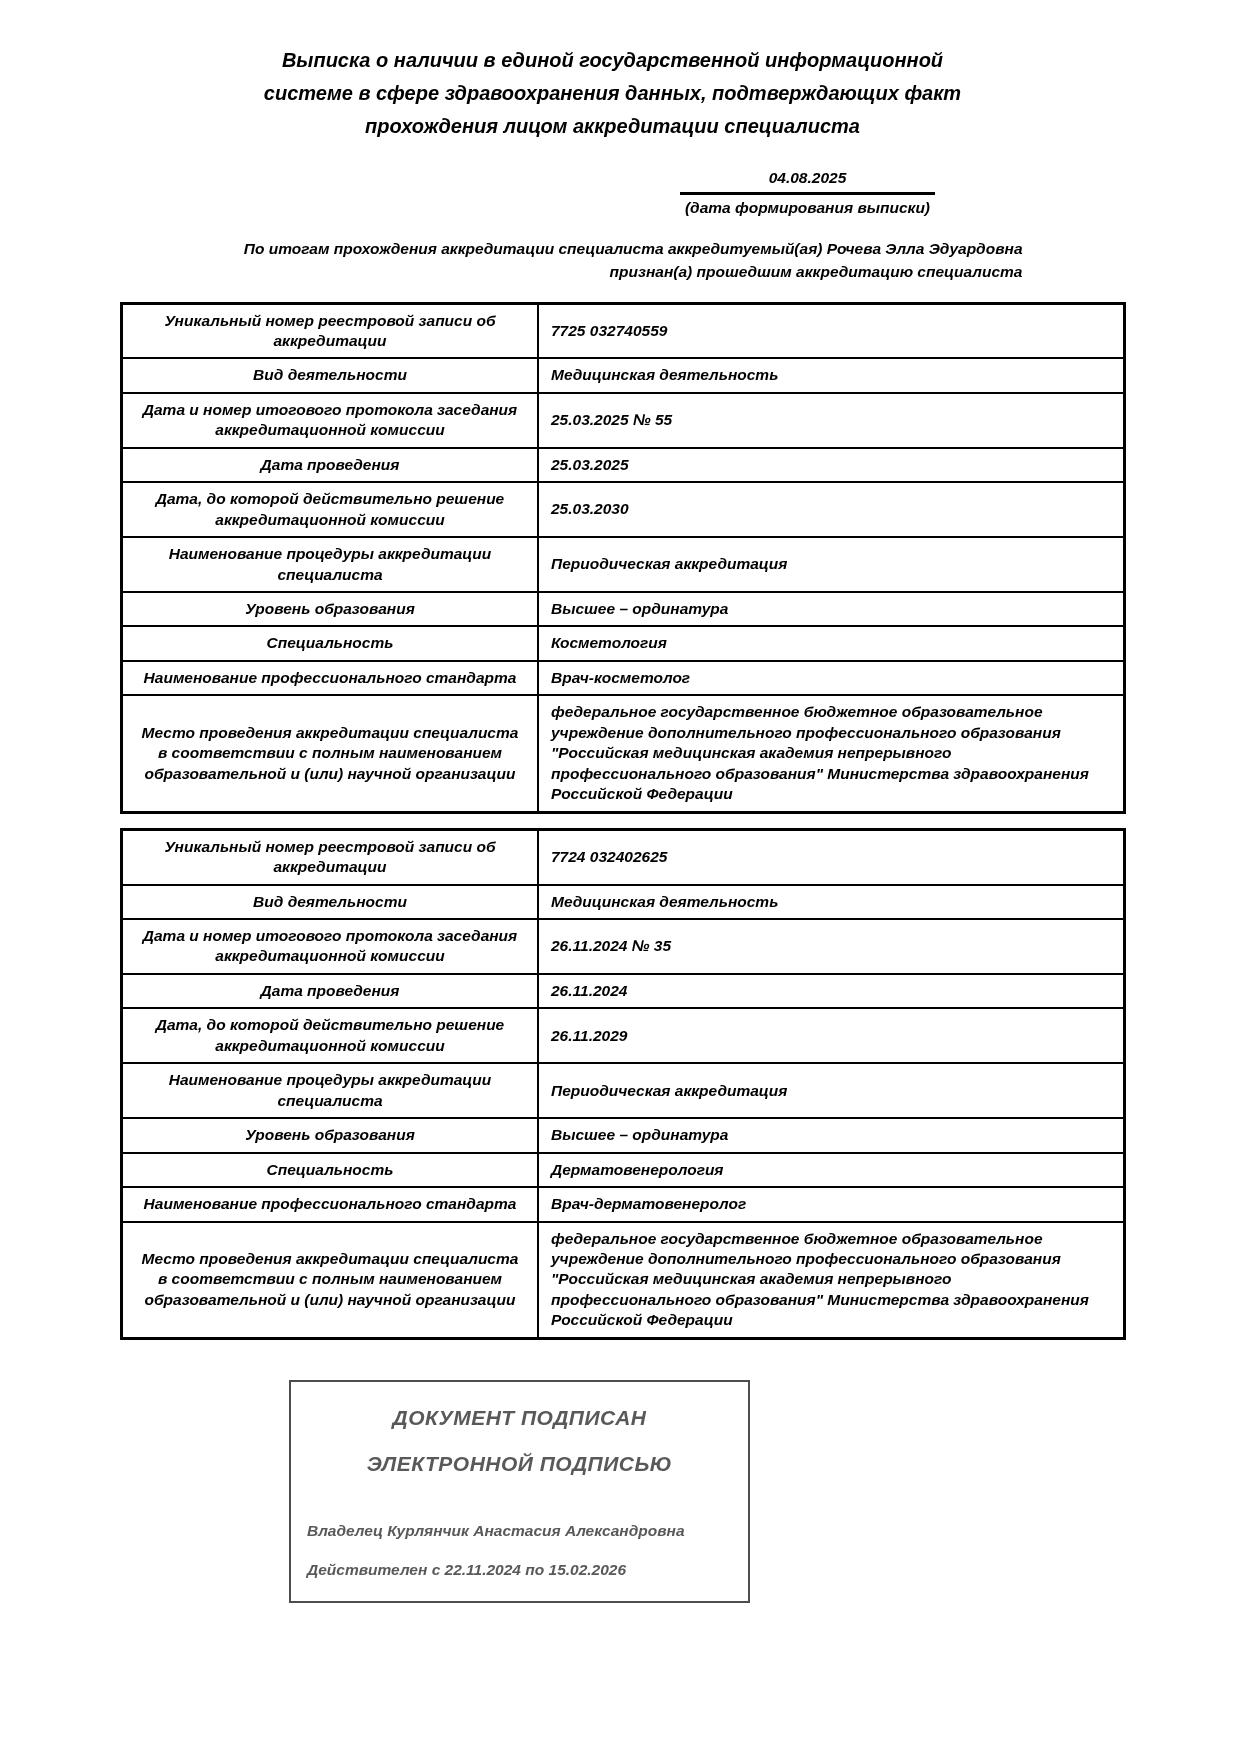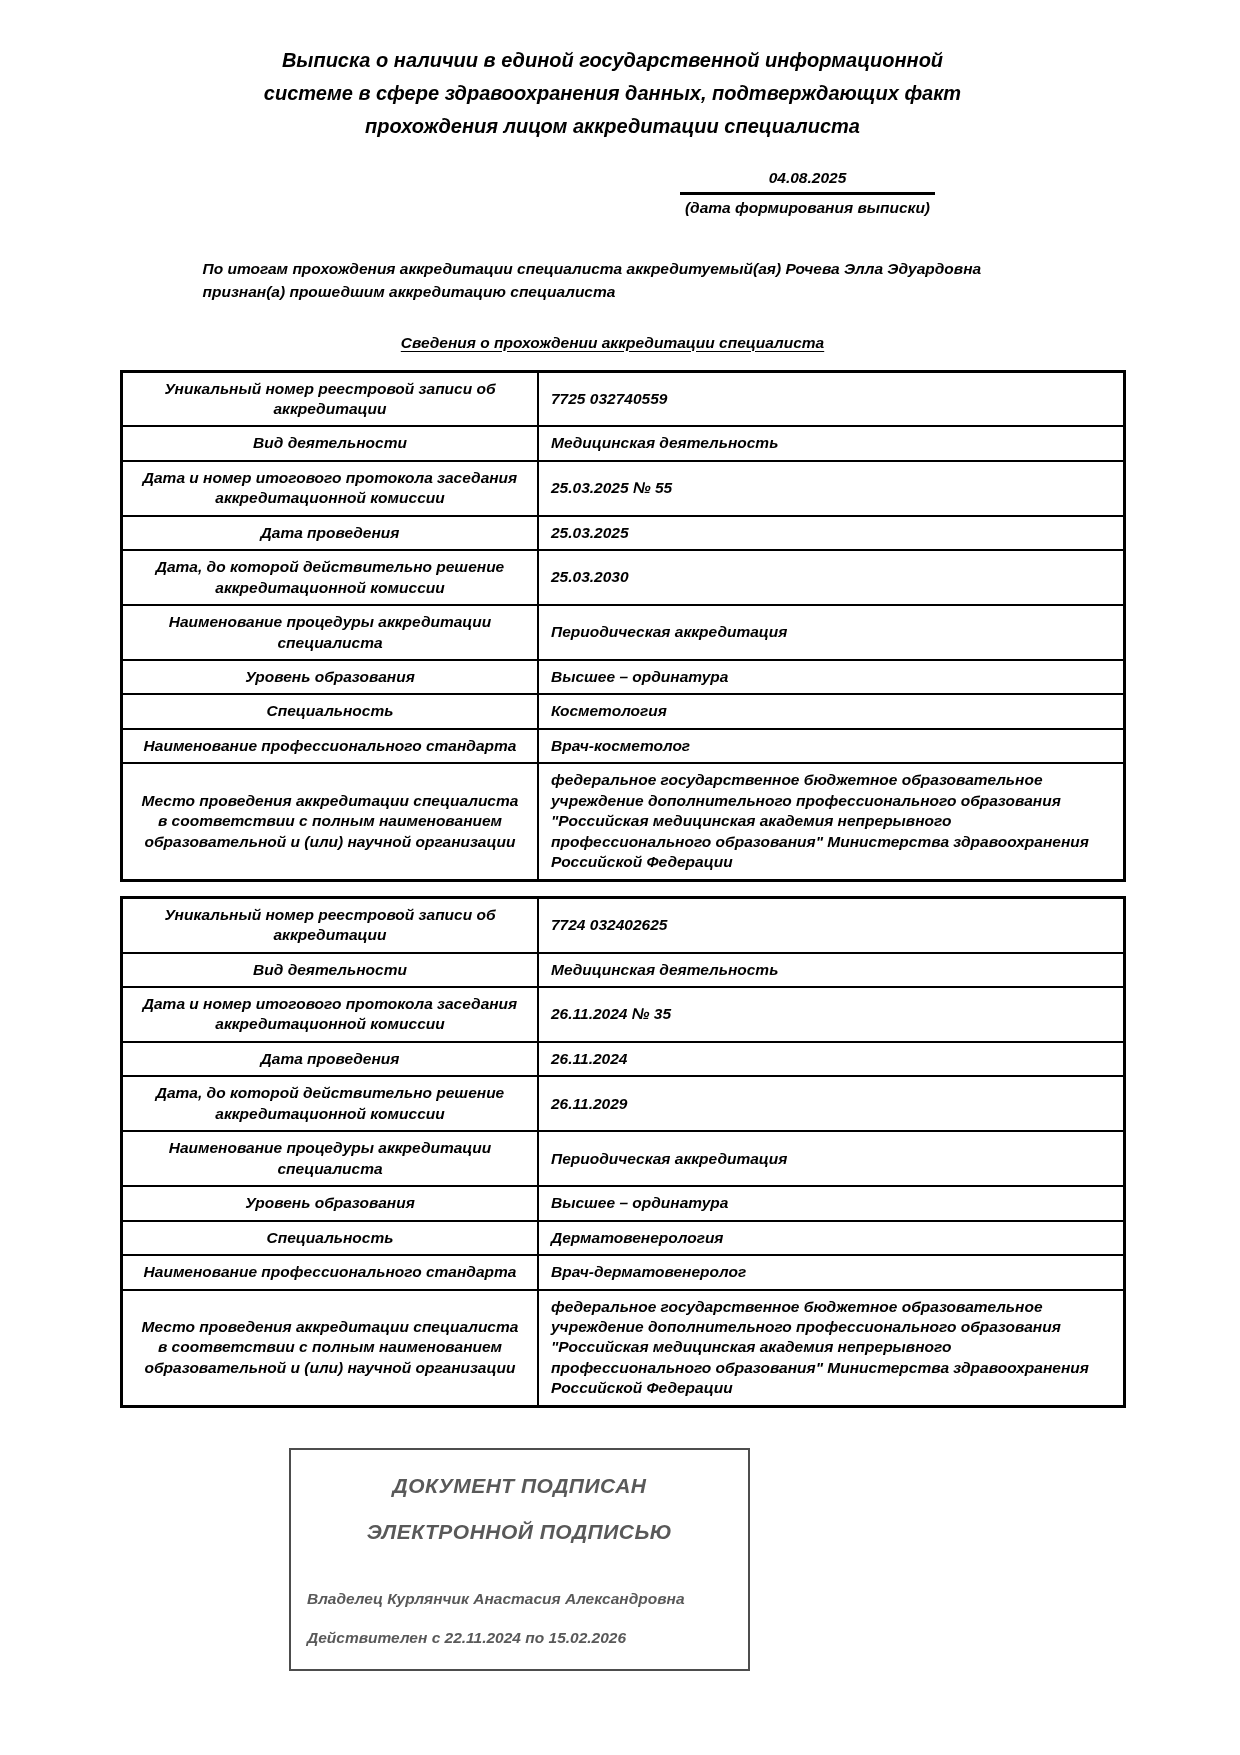--- a/index.html
+++ b/index.html
@@ -43,22 +43,22 @@
     font-size: 15.5px;
     padding-bottom: 5px;
     border-bottom: 3px solid #000000;
   }
   .date-caption {
     font-size: 15.5px;
     margin-top: 4px;
   }
   .intro {
     max-width: 820px;
-    margin: 40px auto 0;
-    text-align: left;
+    margin: 20px auto 0;
+    text-align: right;
     font-size: 15.5px;
     line-height: 1.5;
   }
   .section-heading {
     margin: 30px 0 0;
     text-align: center;
     font-size: 15.5px;
     font-weight: 700;
     text-decoration: underline;
     text-underline-offset: 3px;
@@ -123,21 +123,20 @@
 
     <h1 class="doc-title">Выписка о наличии в единой государственной информационной системе в сфере здравоохранения данных, подтверждающих факт прохождения лицом аккредитации специалиста</h1>
 
     <div class="date-block">
       <div class="date-value">04.08.2025</div>
       <div class="date-caption">(дата формирования выписки)</div>
     </div>
 
     <p class="intro">По итогам прохождения аккредитации специалиста аккредитуемый(ая) Рочева Элла Эдуардовна признан(а) прошедшим аккредитацию специалиста</p>
 
-    <h2 class="section-heading">Сведения о прохождении аккредитации специалиста</h2>
 
 
     <table class="acc-table">
       <tbody>
           <tr>
             <td class="label-cell">Уникальный номер реестровой записи об аккредитации</td>
             <td class="value-cell">7725 032740559</td>
           </tr>
           <tr>
             <td class="label-cell">Вид деятельности</td>

